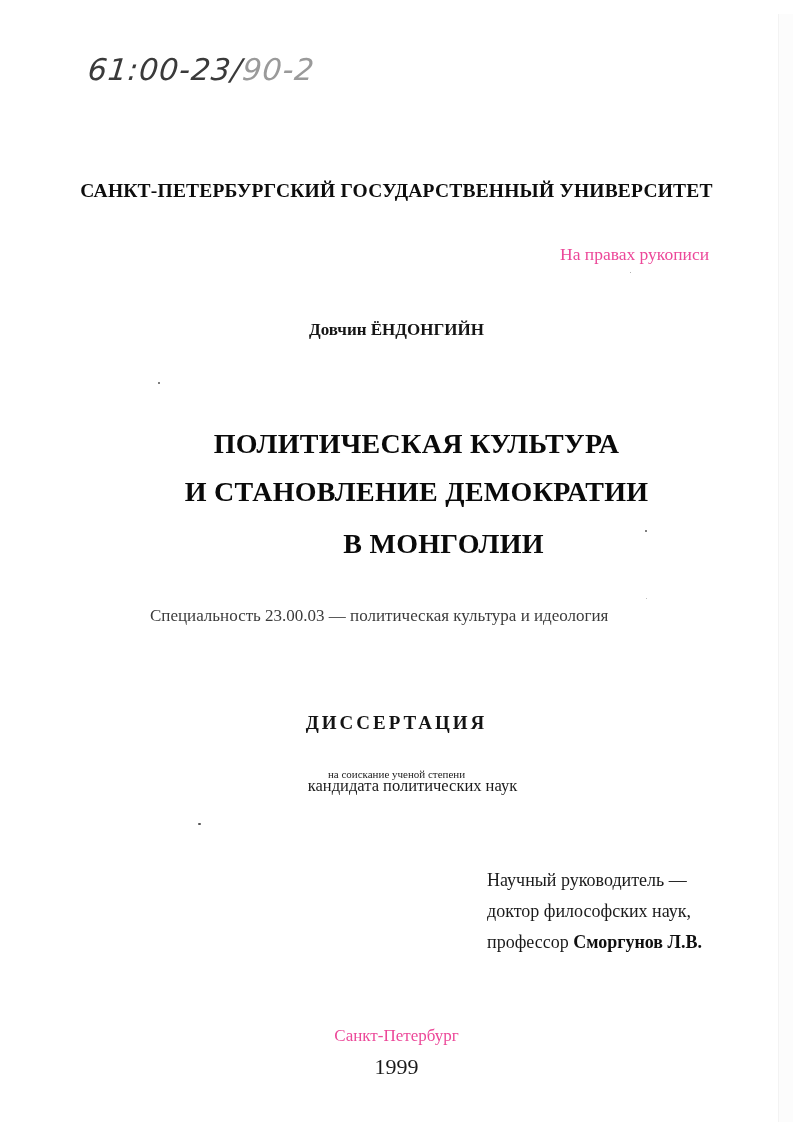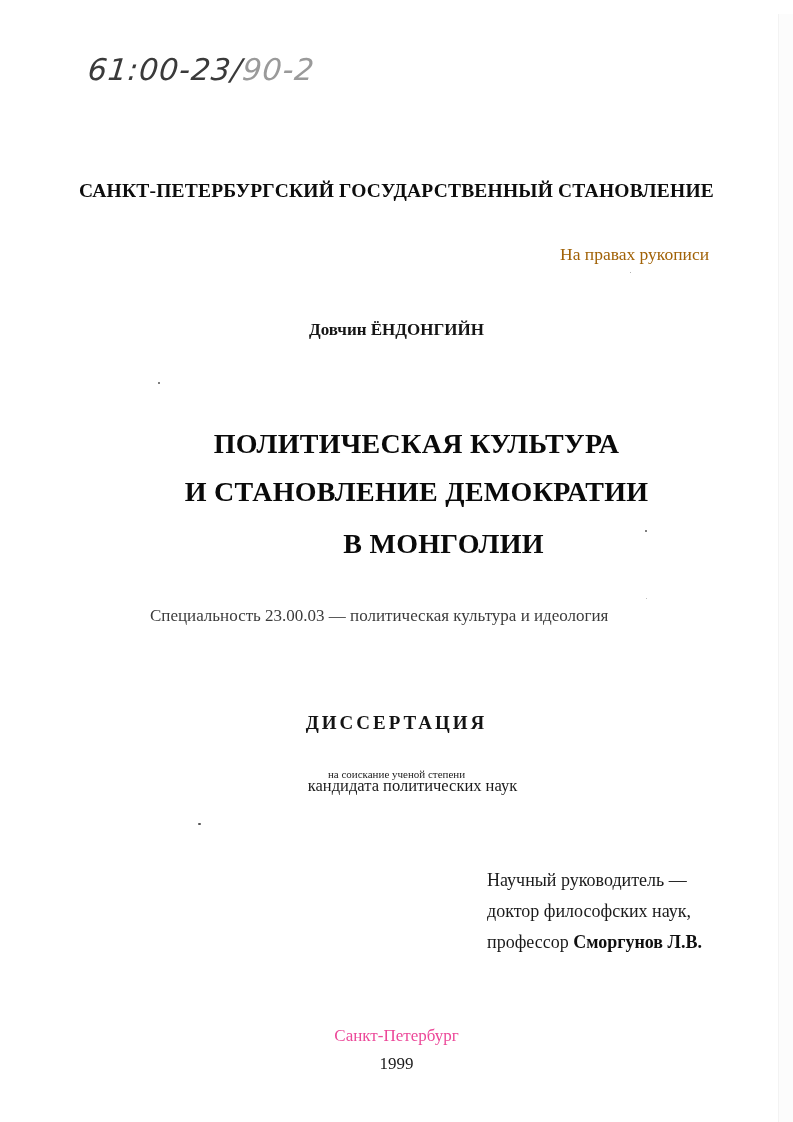--- a/index.html
+++ b/index.html
@@ -51,21 +51,21 @@
       top: 180px;
       font-size: 19.5px;
       font-weight: bold;
       letter-spacing: 0.2px;
       color: #0d0d0d;
     }
     .manuscript-rights {
       top: 244px;
       left: 560px;
       font-size: 17.5px;
-      color: #a16207;
+      color: #ec4899;
     }
     .author {
       top: 320px;
       font-size: 17px;
       font-weight: bold;
       color: #151515;
     }
     .title-line {
       font-size: 28px;
       font-weight: bold;
@@ -99,39 +99,39 @@
       left: 487px;
       font-size: 18px;
       color: #1a1a1a;
     }
     .advisor-1 { top: 870px; }
     .advisor-2 { top: 901px; }
     .advisor-3 { top: 932px; }
     .advisor-name { font-weight: bold; color: #0f0f0f; }
 
     .city { top: 1026px; font-size: 17px; color: #ec4899; }
-    .year { top: 1054px; font-size: 17px; color: #1a1a1a; }
+    .year { top: 1054px; font-size: 22px; color: #1a1a1a; }
 
     .speck {
       position: absolute;
       background: #555;
       border-radius: 1px;
     }
   </style>
 </head>
 <body>
 
 <div class="page">
   <div class="scan-edge"></div>
 
   <div class="abs stamp">
     <span>61:00-23/</span><span class="faded">90-2</span>
   </div>
 
-  <div class="abs center university">САНКТ-ПЕТЕРБУРГСКИЙ ГОСУДАРСТВЕННЫЙ СТАНОВЛЕНИЕ</div>
+  <div class="abs center university">САНКТ-ПЕТЕРБУРГСКИЙ ГОСУДАРСТВЕННЫЙ УНИВЕРСИТЕТ</div>
 
   <div class="abs manuscript-rights">На правах рукописи</div>
 
   <div class="abs center author">Довчин ЁНДОНГИЙН</div>
 
   <div class="abs center title-line title-1">ПОЛИТИЧЕСКАЯ КУЛЬТУРА</div>
   <div class="abs center title-line title-2">И СТАНОВЛЕНИЕ ДЕМОКРАТИИ</div>
   <div class="abs center title-line title-3">В МОНГОЛИИ</div>
 
   <div class="abs specialty">Специальность 23.00.03 — политическая культура и идеология</div>

